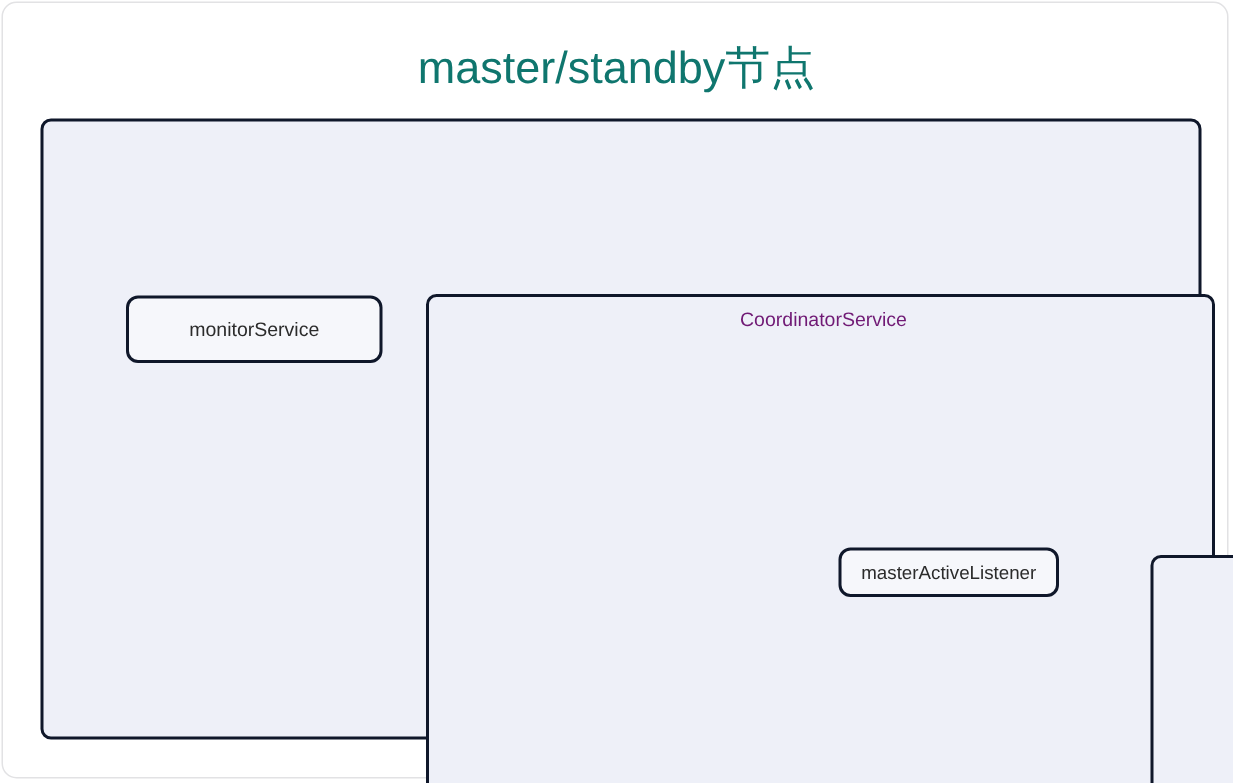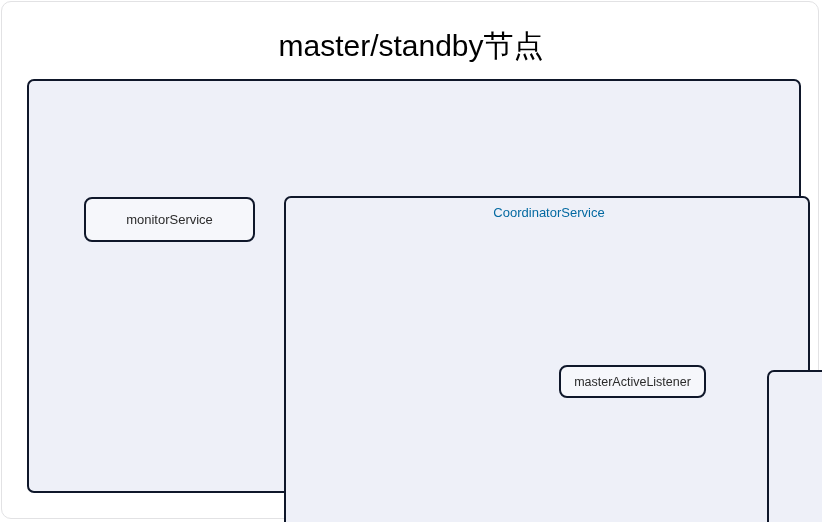--- a/index.html
+++ b/index.html
@@ -34,41 +34,41 @@
   }
   .diagram-title {
     position: absolute;
     left: 0;
     top: 28px;
     width: 822px;
     text-align: center;
     font-size: 30px;
     line-height: 36px;
     font-weight: normal;
-    color: #000000;
+    color: #0f766e;
     letter-spacing: 0px;
   }
   
   .node {
     position: absolute;
     box-sizing: border-box;
     border: 2px solid #0f172a;
     background: #eef0f8;
     border-radius: 7px;
   }
   .node.leaf {
     background: #f6f7fb;
     border-width: 2px;
     border-radius: 8px;
   }
   .node-label {
     position: absolute;
     font-size: 13px;
     line-height: 16px;
-    color: #0369a1;
+    color: #701a75;
     white-space: nowrap;
   }
   
   #outer-container {
     left: 27px;
     top: 79px;
     width: 774px;
     height: 414px;
   }
   

